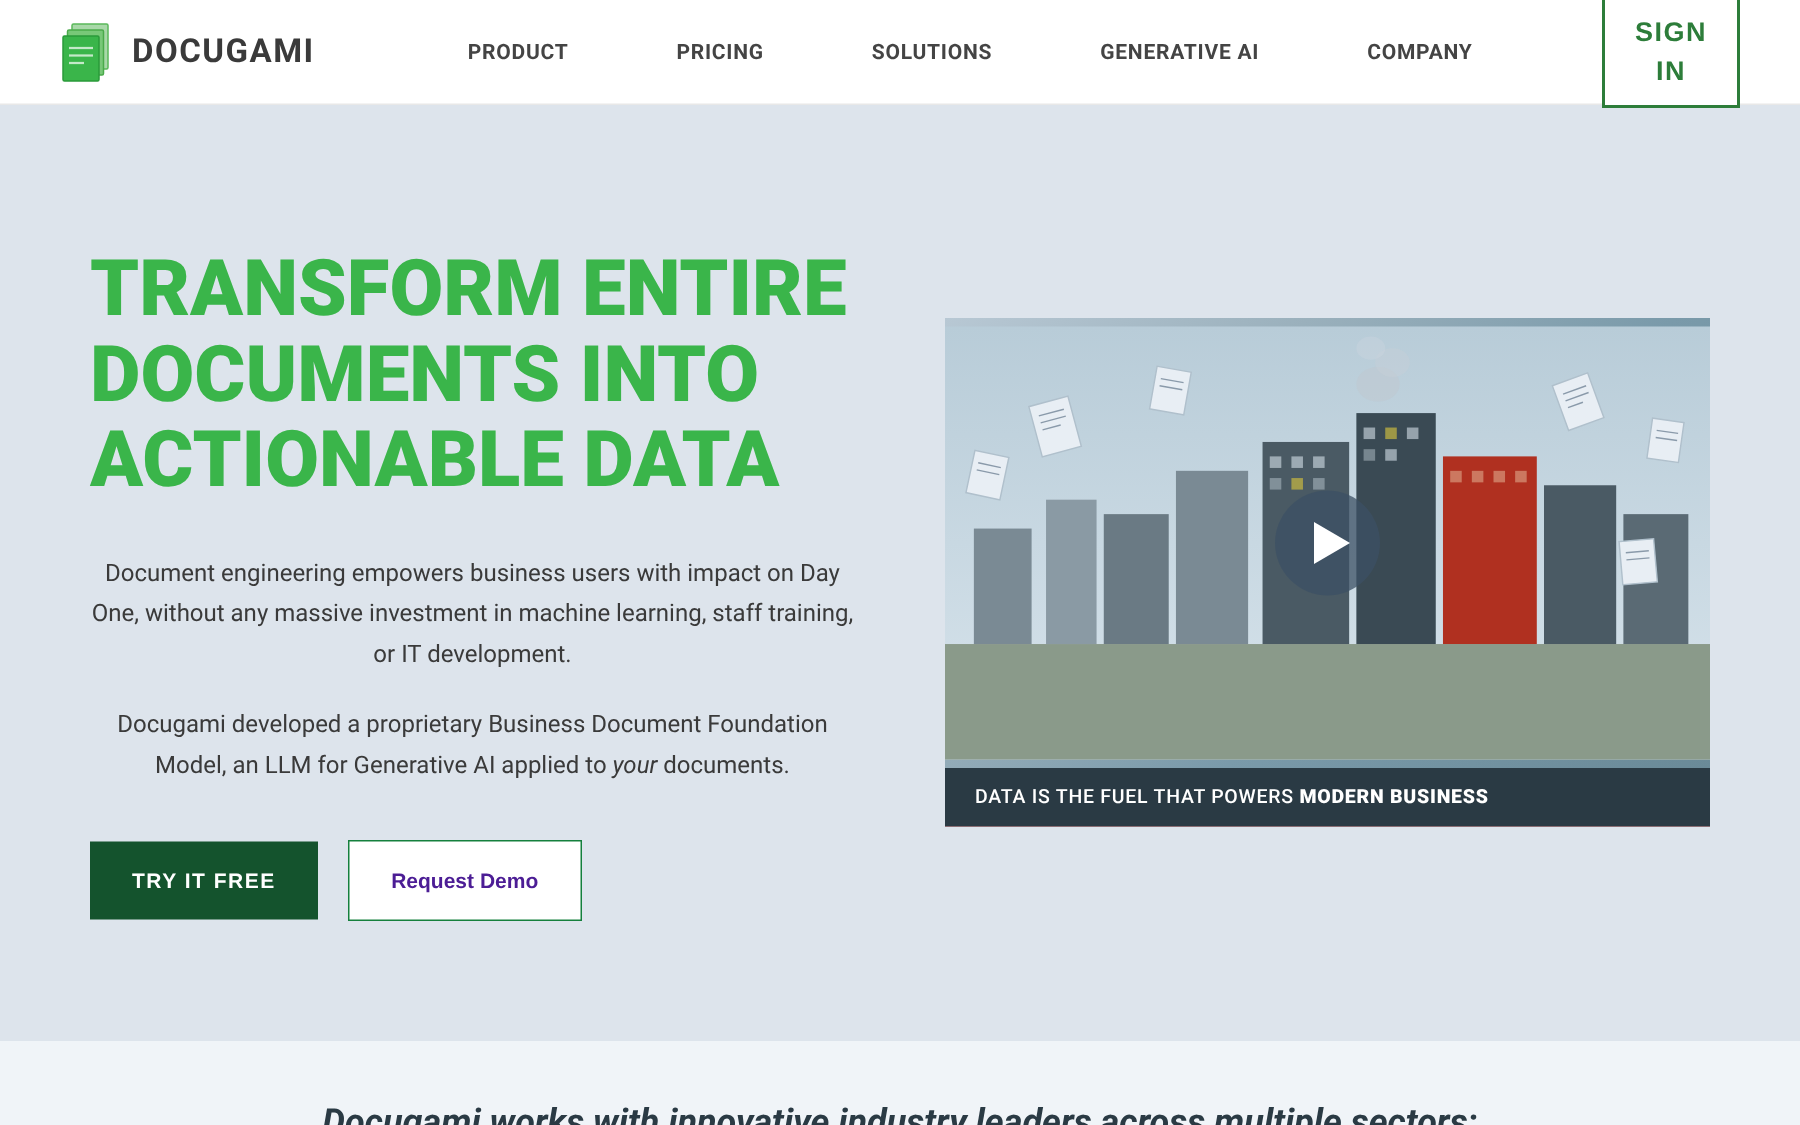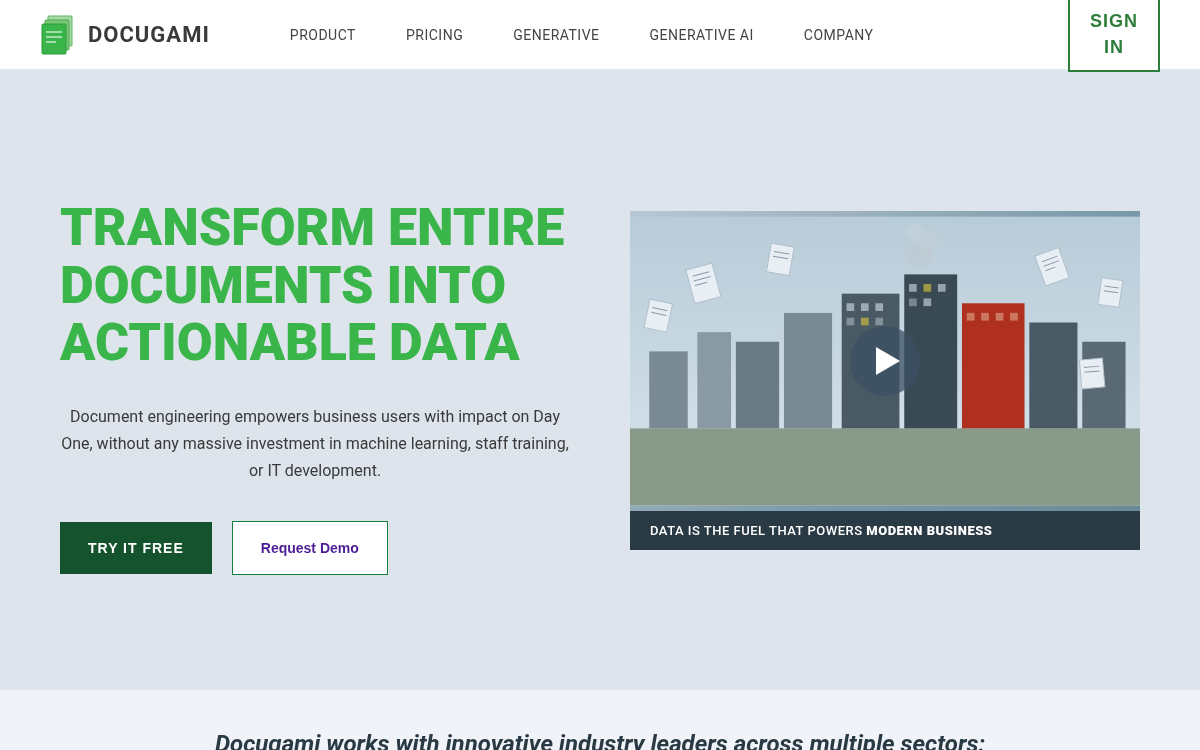--- a/index.html
+++ b/index.html
@@ -47,25 +47,26 @@
     .nav-links {
       display: flex;
       align-items: center;
       gap: 50px;
       margin-left: 80px;
       flex: 1;
     }
 
     .nav-link {
       font-size: 14px;
-      font-weight: 400;
+      font-weight: 700;
       color: #444;
       text-decoration: none;
       letter-spacing: 0.5px;
       cursor: pointer;
+      margin-left: 22px;
     }
 
     .sign-in-btn {
       background: white;
       border: 2px solid #2d7d3a;
       color: #2d7d3a;
       padding: 10px 20px;
       font-size: 18px;
       font-weight: 700;
       letter-spacing: 1px;
@@ -227,37 +228,40 @@
       <line x1="6" y1="20" x2="22" y2="20" stroke="white" stroke-width="1.5" opacity="0.7"></line>
       <line x1="6" y1="25" x2="22" y2="25" stroke="white" stroke-width="1.5" opacity="0.7"></line>
       <line x1="6" y1="30" x2="16" y2="30" stroke="white" stroke-width="1.5" opacity="0.7"></line>
     </svg>
     <span class="logo-text">DOCUGAMI</span>
   </a>
 
   <div class="nav-links">
     <a class="nav-link" href="#">PRODUCT</a>
     <a class="nav-link" href="#">PRICING</a>
-    <a class="nav-link" href="#">GENERATIVE</a>
+    <a class="nav-link" href="#">SOLUTIONS</a>
     <a class="nav-link" href="#">GENERATIVE AI</a>
     <a class="nav-link" href="#">COMPANY</a>
   </div>
 
   <button class="sign-in-btn">
     <span>SIGN</span><br>
     <span>IN</span>
   </button>
 </nav>
 
 <section class="hero">
   <div class="hero-content">
     <h1 class="hero-title">TRANSFORM ENTIRE DOCUMENTS INTO ACTIONABLE DATA</h1>
 
     <p class="hero-desc">Document engineering empowers business users with impact on Day One, without any massive investment in machine learning, staff training, or IT development.</p>
 
+    <p class="hero-desc">
+      <span>Docugami developed a proprietary Business Document Foundation Model, an LLM for Generative AI applied to </span><em>your</em><span> documents.</span>
+    </p>
 
     <div class="hero-buttons">
       <button class="btn-primary">TRY IT FREE</button>
       <button class="btn-secondary">Request Demo</button>
     </div>
   </div>
 
   <div class="hero-video">
     <div class="video-placeholder">
 

